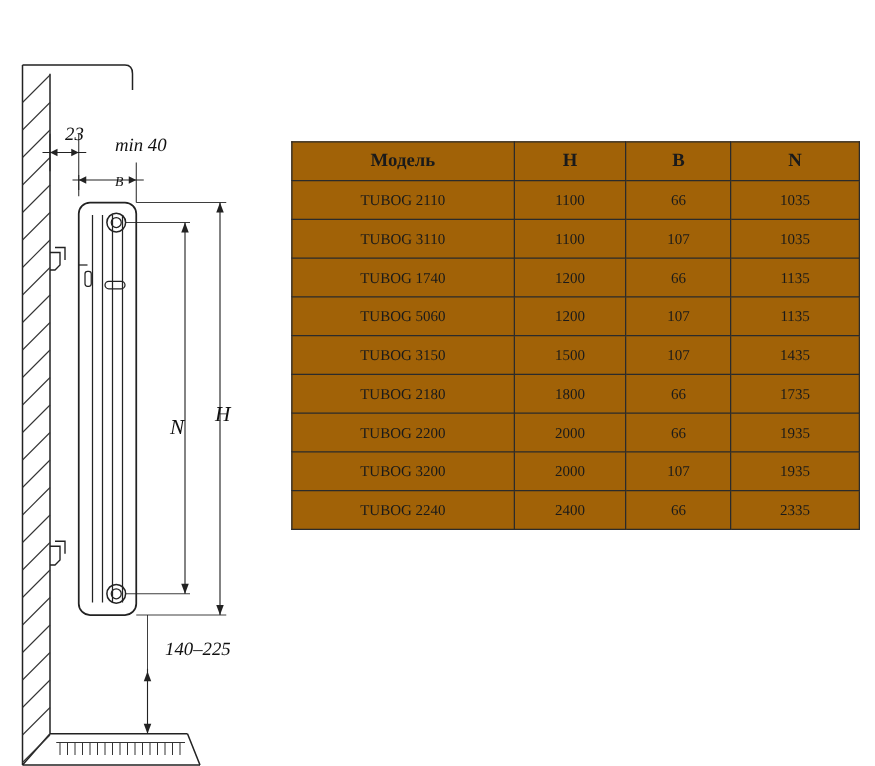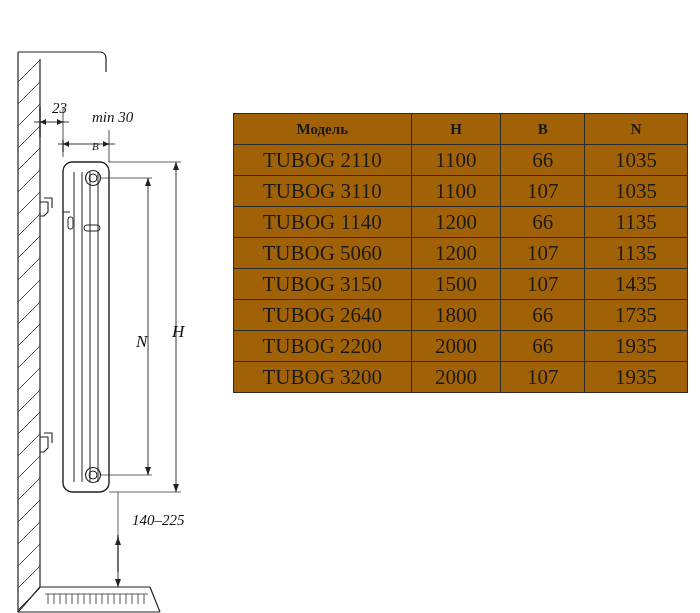--- a/index.html
+++ b/index.html
@@ -53,21 +53,21 @@
     top: 113px;
     width: 455px;
     border-collapse: collapse;
     background: #a16207;
     font-family: "Liberation Serif", serif;
   }
   #spec-table th,
   #spec-table td {
     border: 1px solid #2b2b2b;
     text-align: center;
-    font-size: 21px;
+    font-size: 12px;
     height: 30px;
     padding: 0 2px;
     line-height: 30px;
   }
   #spec-table thead th {
     font-weight: bold;
     font-size: 15px;
   }
   #spec-table td.model {
     font-weight: normal;
@@ -192,21 +192,21 @@
         <path d="M109 480 L181 480" stroke-width="0.7"></path>
 
         <path d="M118 480 L118 560" stroke-width="0.7"></path>
         <path d="M118 523 L118 575" stroke-width="0.9"></path>
         <path d="M118 525 l-3 8 h6 z" fill="#222" stroke="none"></path>
         <path d="M118 575 l-3 -8 h6 z" fill="#222" stroke="none"></path>
       </g>
     </svg>
 
     <div class="dim-label" style="left:52px; top:88px;">23</div>
-    <div class="dim-label" style="left:92px; top:97px;">min 30</div>
+    <div class="dim-label" style="left:92px; top:97px;">min 40</div>
     <div class="dim-label small" style="left:92px; top:128px;">B</div>
     <div class="dim-label big" style="left:136px; top:320px;">N</div>
     <div class="dim-label big" style="left:172px; top:310px;">H</div>
     <div class="dim-label" style="left:112px; top:500px;margin-left:20px;">140–225</div>
   </div>
 
   <table id="spec-table">
     <colgroup>
       <col class="c-model">
         <col class="c-h">
@@ -228,51 +228,57 @@
           <td>66</td>
           <td>1035</td>
         </tr>
         <tr>
           <td class="model">TUBOG 3110</td>
           <td>1100</td>
           <td>107</td>
           <td>1035</td>
         </tr>
         <tr>
-          <td class="model">TUBOG 1140</td>
+          <td class="model">TUBOG 1740</td>
           <td>1200</td>
           <td>66</td>
           <td>1135</td>
         </tr>
         <tr>
           <td class="model">TUBOG 5060</td>
           <td>1200</td>
           <td>107</td>
           <td>1135</td>
         </tr>
         <tr>
           <td class="model">TUBOG 3150</td>
           <td>1500</td>
           <td>107</td>
           <td>1435</td>
         </tr>
         <tr>
-          <td class="model">TUBOG 2640</td>
+          <td class="model">TUBOG 2180</td>
           <td>1800</td>
           <td>66</td>
           <td>1735</td>
         </tr>
         <tr>
           <td class="model">TUBOG 2200</td>
           <td>2000</td>
           <td>66</td>
           <td>1935</td>
         </tr>
         <tr>
           <td class="model">TUBOG 3200</td>
           <td>2000</td>
           <td>107</td>
           <td>1935</td>
         </tr>
+        <tr>
+          <td class="model">TUBOG 2240</td>
+          <td>2400</td>
+          <td>66</td>
+          <td>2335</td>
+        </tr>
       </tbody>
   </table>
 
 </div>
 
 </body></html>

